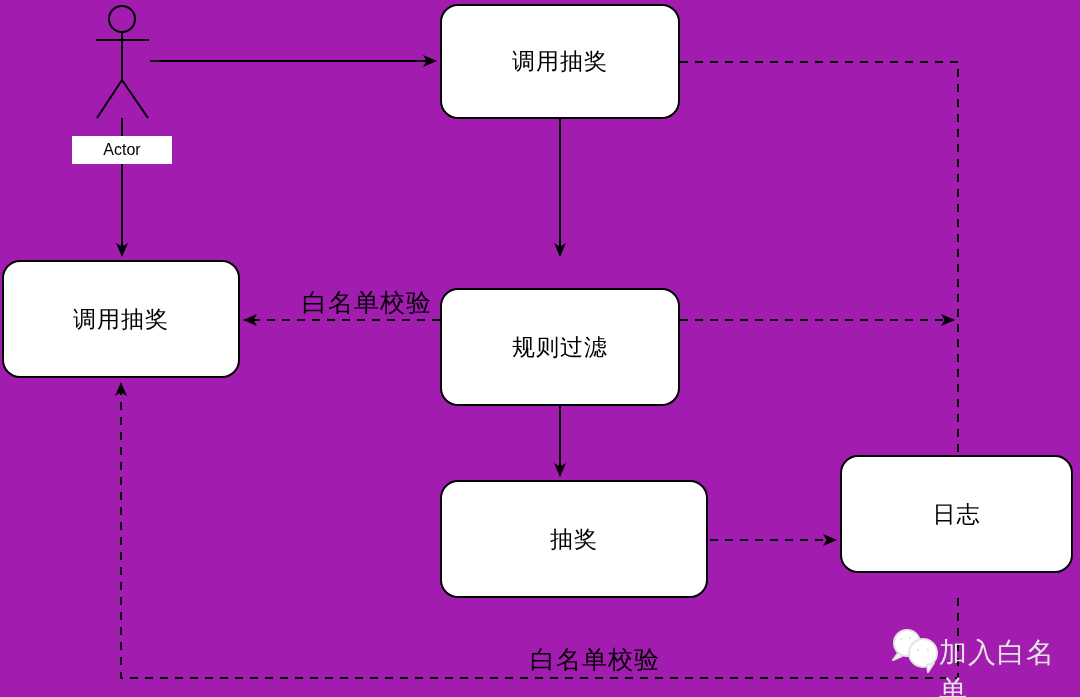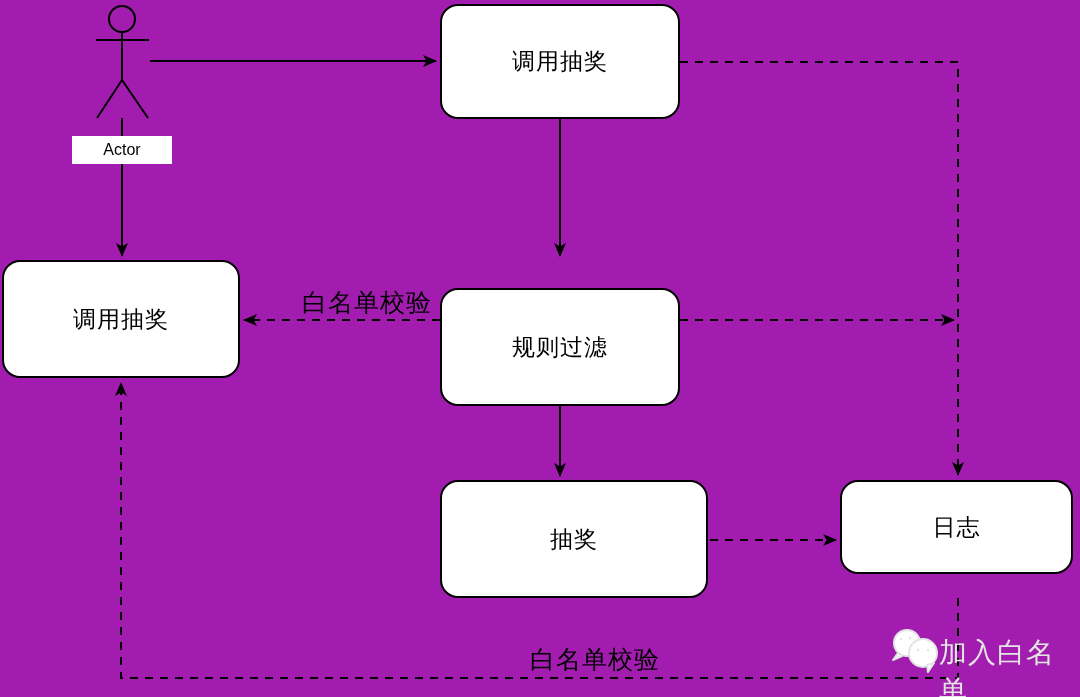--- a/index.html
+++ b/index.html
@@ -33,21 +33,21 @@
     align-items: center;
     justify-content: center;
     font-size: 23px;
     letter-spacing: 1px;
     z-index: 2;
   }
   .node-call-lottery { left: 440px; top: 4px;   width: 240px; height: 115px; }
   .node-rule-filter  { left: 440px; top: 268px; width: 240px; height: 118px; margin-top: 20px; }
   .node-add-whitelist{ left: 2px;   top: 260px; width: 238px; height: 118px; }
   .node-lottery      { left: 440px; top: 480px; width: 268px; height: 118px; }
-  .node-log          { left: 840px; top: 480px; width: 233px; height: 94px; }
+  .node-log          { left: 840px; top: 455px; width: 233px; height: 118px; }
 
   .actor-label {
     position: absolute;
     left: 72px;
     top: 136px;
     width: 100px;
     height: 28px;
     line-height: 28px;
     text-align: center;
     font-size: 16px;

